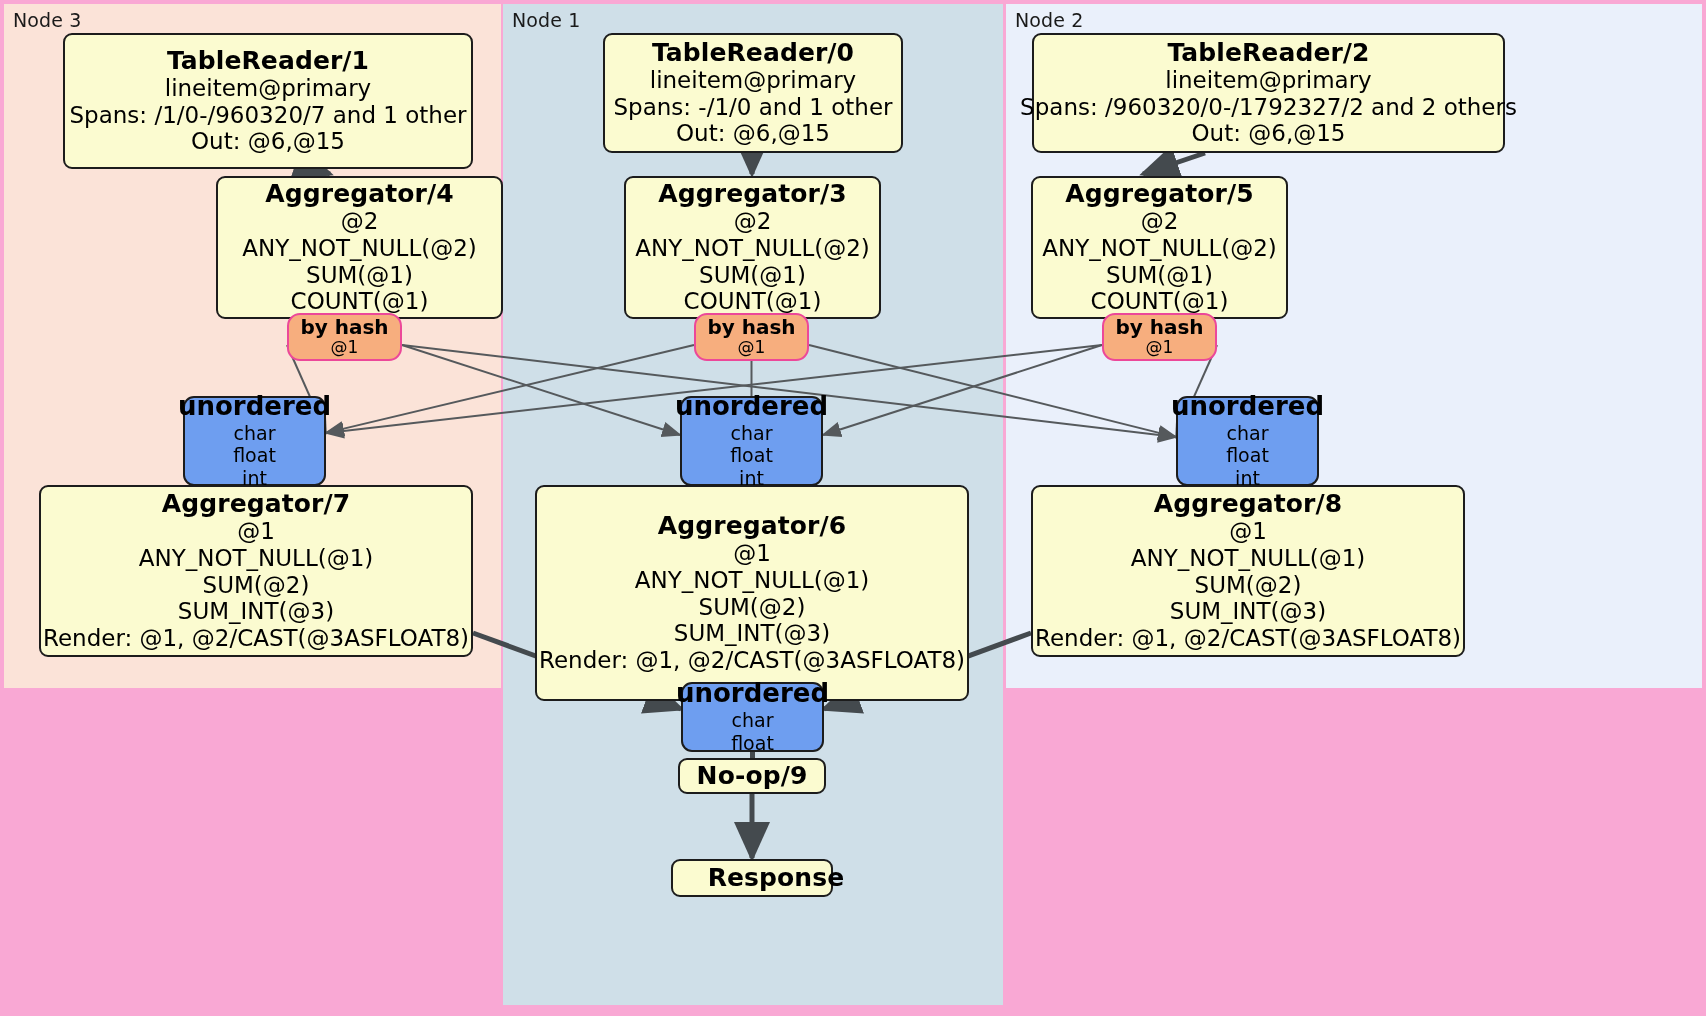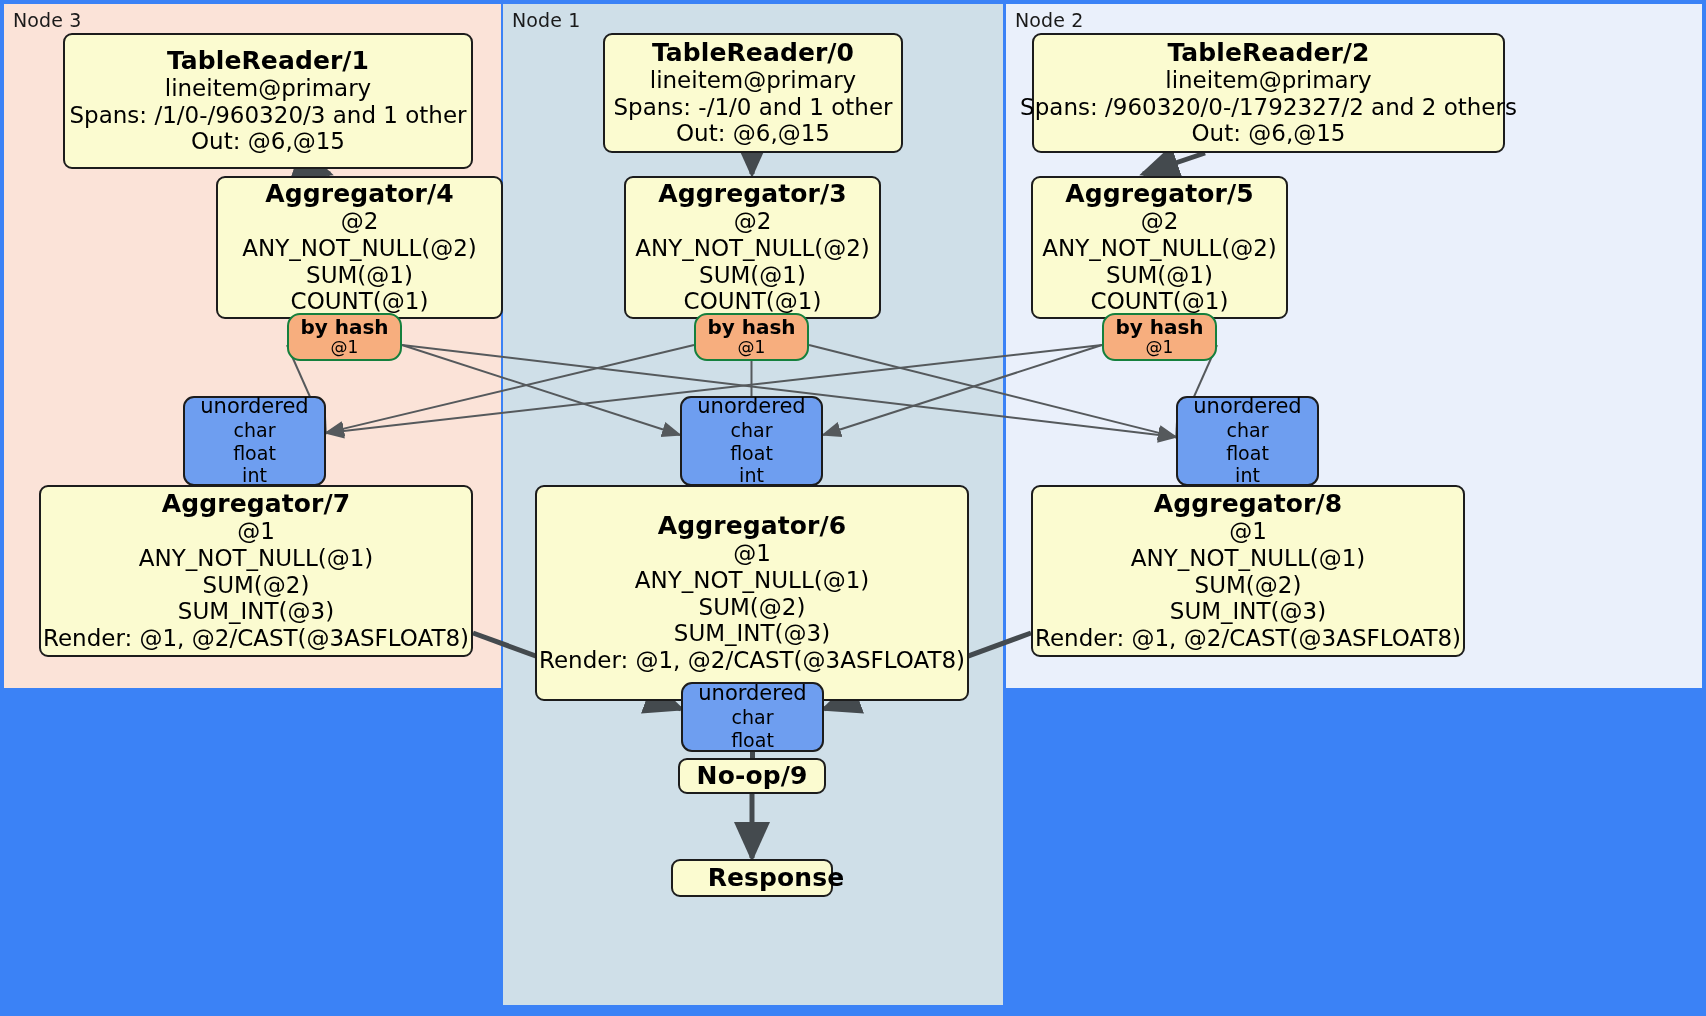--- a/index.html
+++ b/index.html
@@ -1,36 +1,36 @@
 <!DOCTYPE html>
 <html><head>
 <meta charset="utf-8">
 <style>
   html,body{margin:0;padding:0;background:#ffffff;}
   body{font-family:"DejaVu Sans","Liberation Sans",sans-serif;}
-  #stage{position:relative;width:1706px;height:1016px;overflow:hidden;background:#3b82f6;}
+  #stage{position:relative;width:1706px;height:1016px;overflow:hidden;background:#f9a8d4;}
 
   .panel{position:absolute;box-sizing:border-box;}
   .panel-label{position:absolute;font-size:19px;color:#1a1a1a;letter-spacing:.1px;}
 
   svg.edges{position:absolute;left:0;top:0;width:1706px;height:1016px;overflow:visible;}
 
   .node{position:absolute;box-sizing:border-box;display:flex;flex-direction:column;
         align-items:center;justify-content:center;text-align:center;}
 
   .proc{background:#fbfbd0;border:2px solid #1c1c1c;border-radius:9px;color:#000;}
   .proc .ttl{font-weight:bold;font-size:25px;line-height:1.12;letter-spacing:.1px;}
   .proc .ln{font-size:23px;line-height:1.16;white-space:nowrap;}
 
-  .router{background:#f7ae7e;border:2px solid #15803d;border-radius:13px;color:#000;}
+  .router{background:#f7ae7e;border:2px solid #ec4899;border-radius:13px;color:#000;}
   .router .ttl{font-weight:bold;font-size:20px;line-height:1.1;}
   .router .ln{font-size:17px;line-height:1.15;}
 
   .recv{background:#6e9ef0;border:2px solid #1c1c1c;border-radius:11px;color:#000;}
-  .recv .ttl{font-weight:normal;font-size:21px;line-height:1.14;}
+  .recv .ttl{font-weight:bold;font-size:26px;line-height:1.14;}
   .recv .ln{font-size:19px;line-height:1.2;}
 
   .small-proc .ttl{font-size:25px;}
 </style>
 </head>
 <body>
 
 <div id="stage">
 
   <div class="panel" id="panel-0" style="left: 4px; top: 4px; width: 497px; height: 684px; background: rgb(251, 227, 216);"></div>
@@ -68,21 +68,21 @@
         <line x1="1031" y1="633" x2="824" y2="709" stroke="#444a4e" stroke-width="5" marker-end="url(#ahead)"></line>
         <line x1="752.5" y1="750" x2="752.5" y2="759" stroke="#444a4e" stroke-width="5"></line>
         <line x1="752" y1="794" x2="752" y2="858" stroke="#444a4e" stroke-width="5" marker-end="url(#ahead)"></line>
       </g>
   </svg>
 
   <div id="node-layer">
       <div class="node proc" style="left: 63px; top: 33px; width: 410px; height: 136px;">
         <div class="ttl">TableReader/1</div>
         <div class="ln">lineitem@primary</div>
-        <div class="ln">Spans: /1/0-/960320/3 and 1 other</div>
+        <div class="ln">Spans: /1/0-/960320/7 and 1 other</div>
         <div class="ln">Out: @6,@15</div>
       </div>
       <div class="node proc" style="left: 603px; top: 33px; width: 300px; height: 120px;">
         <div class="ttl">TableReader/0</div>
         <div class="ln">lineitem@primary</div>
         <div class="ln">Spans: -/1/0 and 1 other</div>
         <div class="ln">Out: @6,@15</div>
       </div>
       <div class="node proc" style="left: 1032px; top: 33px; width: 473px; height: 120px;">
         <div class="ttl">TableReader/2</div>

